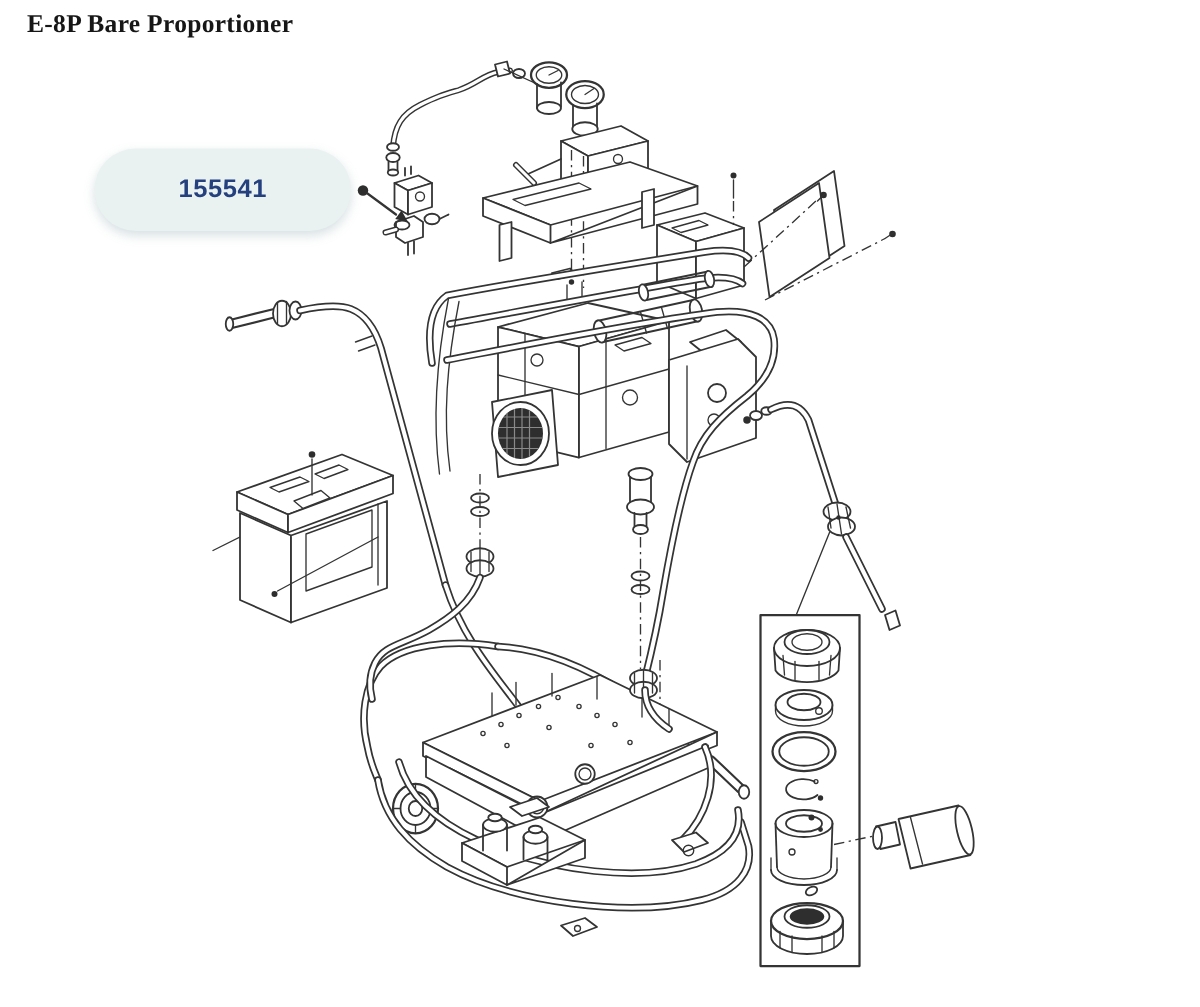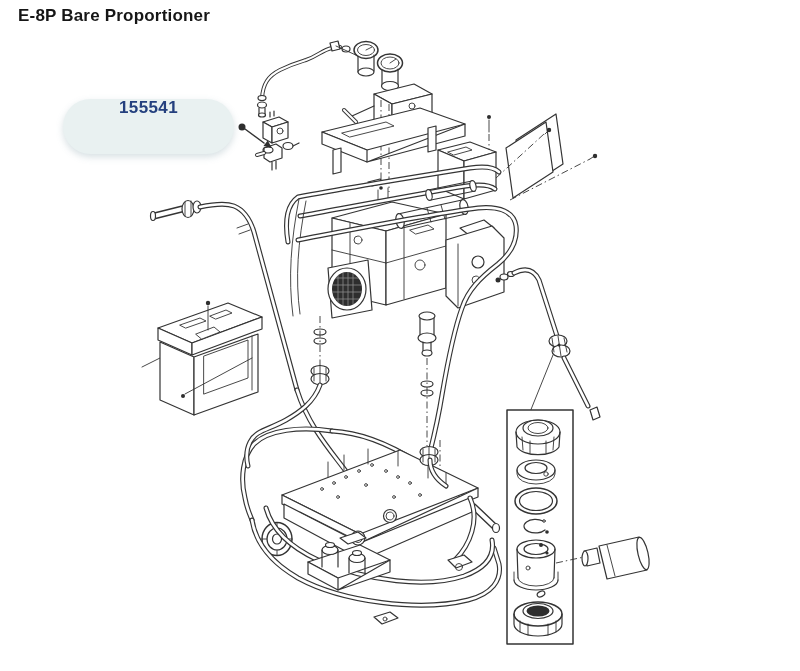--- a/index.html
+++ b/index.html
@@ -3,26 +3,26 @@
 <meta charset="utf-8">
 <style>
   html,body{margin:0;padding:0;}
   body{
     width:800px;height:671px;position:relative;overflow:hidden;
     background:#ffffff;font-family:"Liberation Sans",sans-serif;
     --navy:#24407e; --green:#72b31f; --bubble:#e9f1f1; --line:#343434;
   }
   .page-title{
     position:absolute;left:18px;top:6px;margin:0;
-    font-size:17px;font-weight:bold;color:#161616;letter-spacing:.2px;
+    font-size:17px;font-weight:bold;color:#161616;letter-spacing:.2px;font-family:Liberation Serif, serif;
   }
   .callout{
     position:absolute;left:63px;top:99px;width:171px;height:55px;
     background:var(--bubble);border-radius:28px;z-index:3;
-    display:flex;flex-direction:row;align-items:flex-start;justify-content:center;
+    display:flex;flex-direction:row;align-items:center;justify-content:center;
     box-shadow:0 3px 7px rgba(110,145,155,.28);
   }
   .callout .pn{color:var(--navy);font-size:17px;font-weight:bold;letter-spacing:.4px;line-height:1.1;}
   .callout .desc{color:var(--green);font-size:15.5px;font-weight:bold;letter-spacing:-.2px;line-height:1.15;margin-top:1px;}
   svg.diagram{position:absolute;left:0;top:0;z-index:1;}
   .ln{stroke:var(--line);fill:none;stroke-width:1.2;stroke-linecap:round;stroke-linejoin:round;}
   .thin{stroke-width:.9;}
   .thk{stroke-width:1.5;}
   .fillw{fill:#ffffff;}
   .dark{fill:#2e2e2e;stroke:none;}

